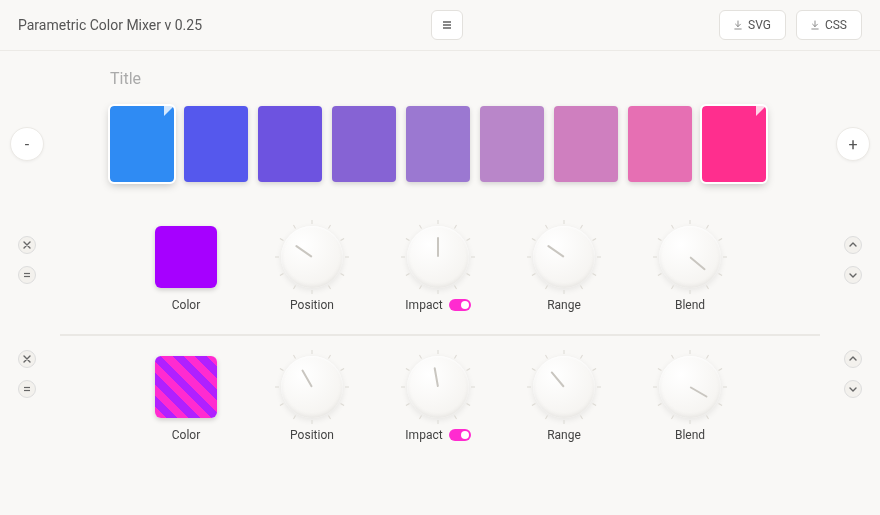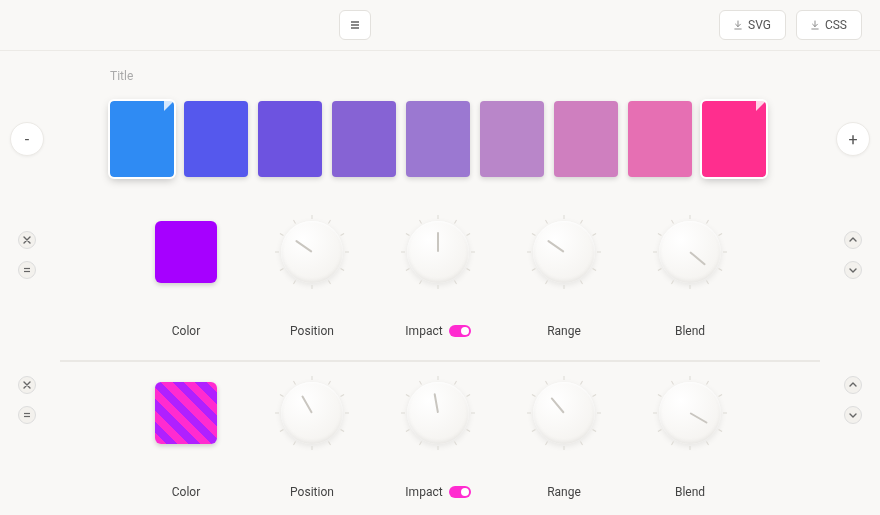--- a/index.html
+++ b/index.html
@@ -53,21 +53,21 @@
     align-items: center;
     gap: 6px;
     cursor: pointer;
   }
   .export-btn svg { width: 8px; height: 10px; stroke: #888; fill: none; }
 
   
   .main { padding: 18px 60px 0 60px; position: relative; }
 
   .title-block { margin-left: 50px; margin-bottom: 18px; }
-  .title-hint { font-size: 12px; color: #aaa; margin-bottom: 2px; }
+  .title-hint { font-size: 16px; color: #aaa; margin-bottom: 2px; }
   .title-text {
     font-size: 30px;
     font-weight: 500;
     color: #111;
     border: none;
     background: transparent;
     outline: none;
   }
 
   
@@ -156,21 +156,20 @@
     display: flex;
     align-items: flex-start;
     gap: 54px;
     margin-left: 90px;
   }
   .cell {
     display: flex;
     flex-direction: column;
     align-items: center;
     width: 72px;
-    gap: 31px;
   }
   .cell-label {
     font-size: 12px;
     color: #444;
     margin-top: 10px;
     display: flex;
     align-items: center;
     gap: 6px;
   }
   .color-chip {
@@ -233,20 +232,21 @@
     border-radius: 50%;
     background: #fff;
     top: 2px;
   }
   .toggle.on .thumb { right: 2px; }
 </style>
 </head>
 <body>
 
 <div class="header">
+  <div class="app-title">Parametric Color Mixer v 0.25</div>
   <div class="header-center">
     <div class="menu-btn">
       <svg viewBox="0 0 12 12">
         <line x1="2" y1="3" x2="10" y2="3" stroke-width="1.4"></line>
         <line x1="2" y1="6" x2="10" y2="6" stroke-width="1.4"></line>
         <line x1="2" y1="9" x2="10" y2="9" stroke-width="1.4"></line>
       </svg>
     </div>
   </div>
   <div class="export-btns">

